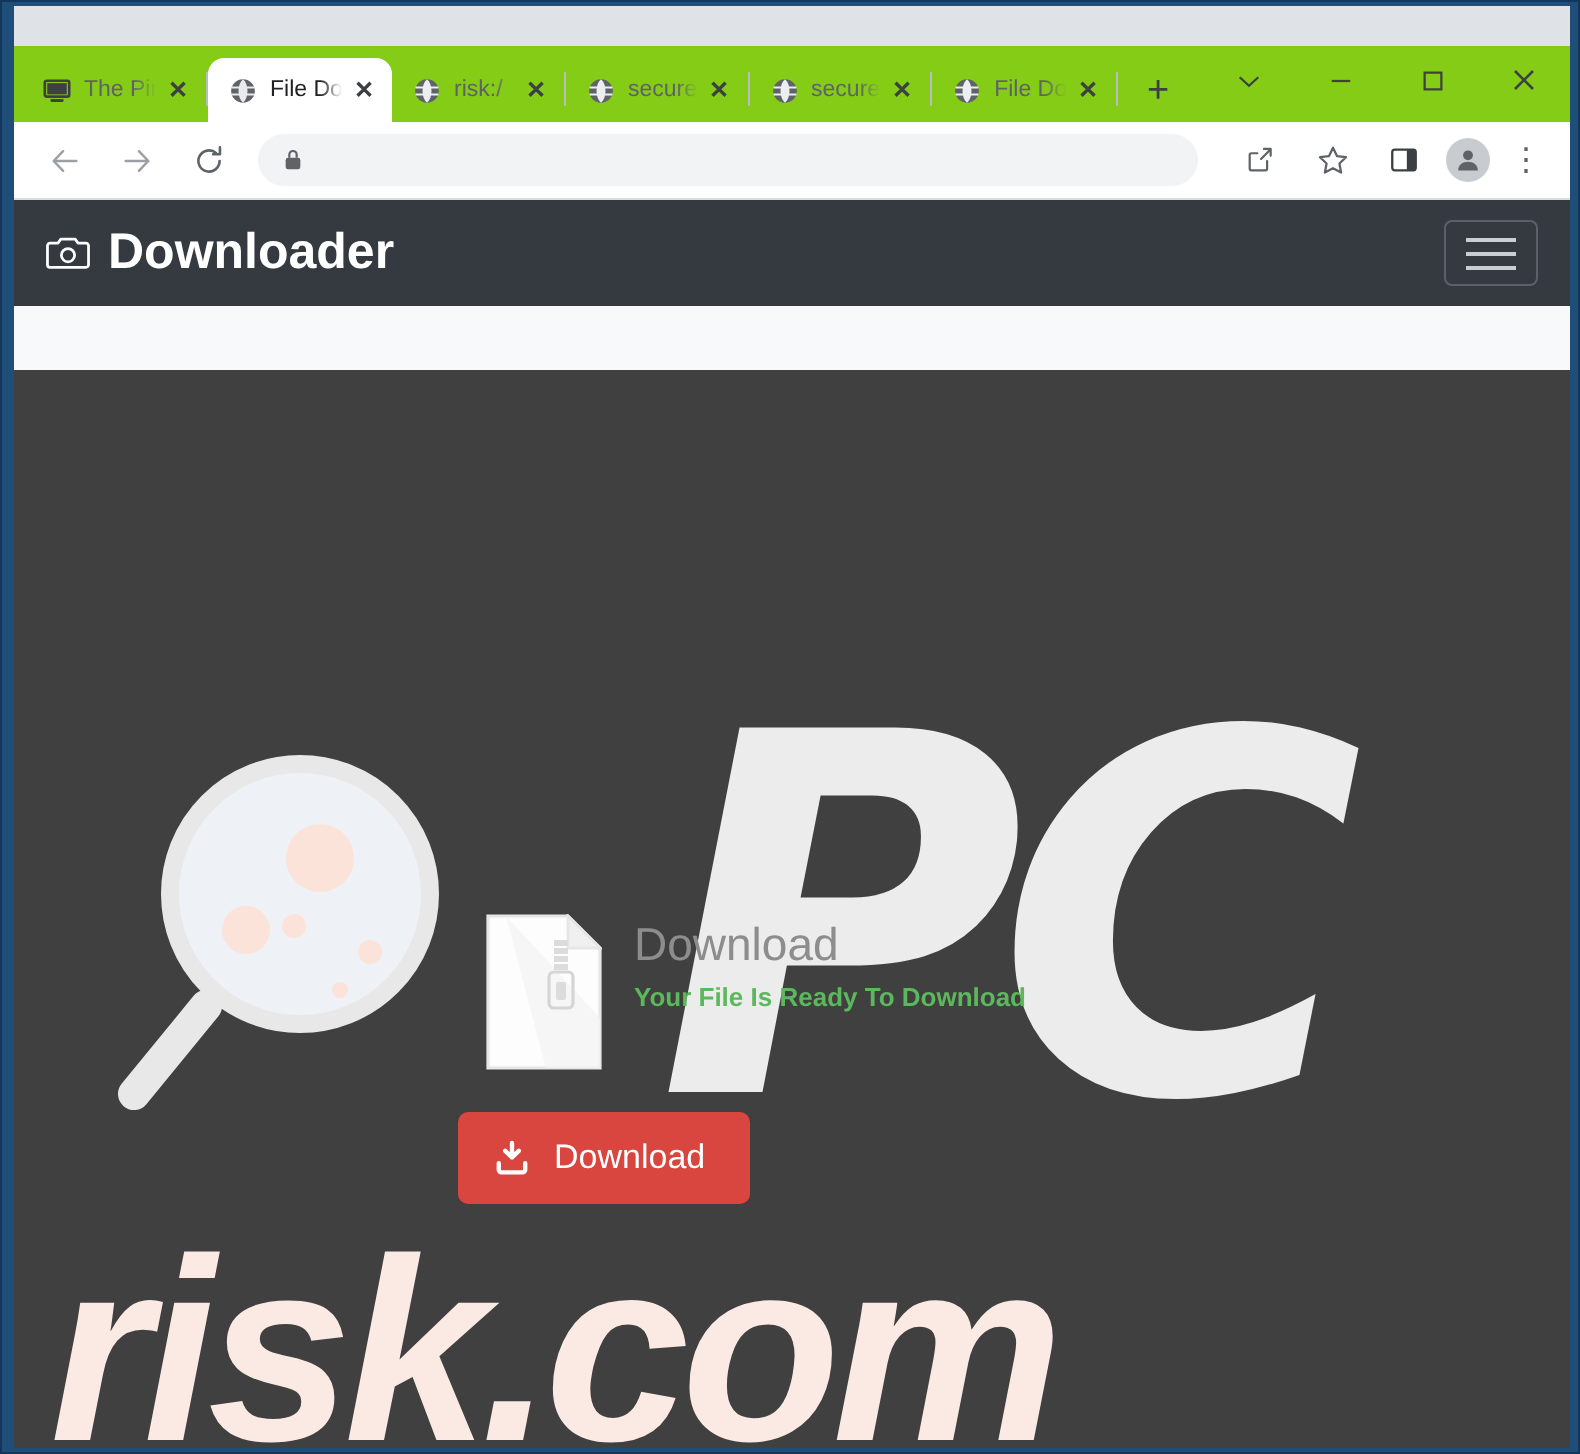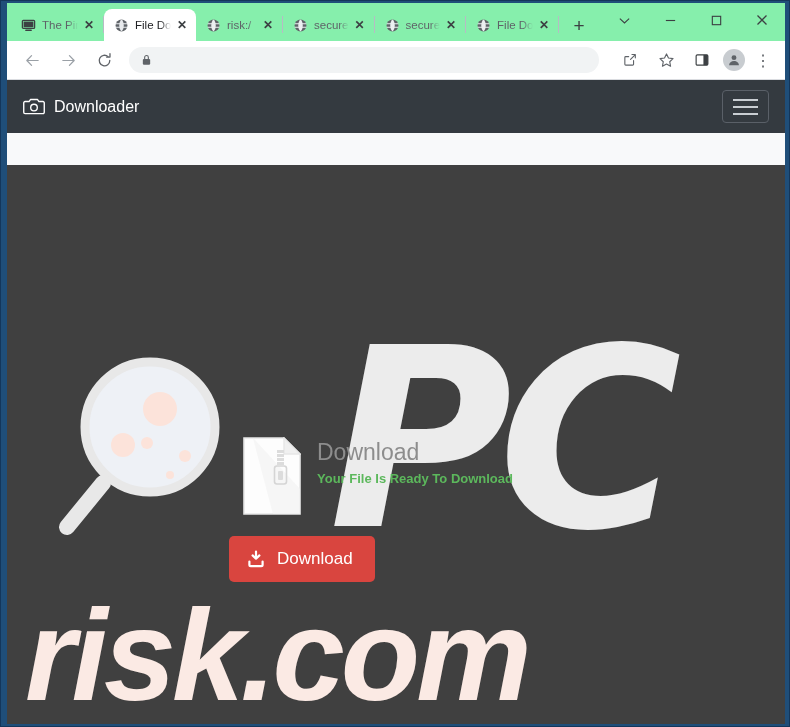--- a/index.html
+++ b/index.html
@@ -30,21 +30,22 @@
     width: 778px;
     height: 721px;
     background: #dfe3e8;
     overflow: hidden;
   }
 
   
   .tabstrip {
     position: relative;
     height: 38px;
-    background: #86efac;
+    background: #84cc16;
+    margin-top: 20px;
   }
   .tabs {
     position: absolute;
     left: 4px; top: 4px;
     height: 34px;
     display: flex;
     align-items: flex-end;
   }
   .tab {
     position: relative;
@@ -191,22 +192,22 @@
     display: flex;
     align-items: center;
     padding: 0 16px;
     box-sizing: border-box;
     z-index: 5;
   }
   .brand {
     display: flex;
     align-items: center;
     color: #ffffff;
-    font-size: 16px;
-    font-weight: 400;
+    font-size: 25px;
+    font-weight: 700;
   }
   .brand-icon { margin-right: 9px; display:inline-flex; align-items:center; }
   .hamburger {
     margin-left: auto;
     width: 47px; height: 33px;
     border: 1px solid #5a6068;
     border-radius: 4px;
     display: flex;
     flex-direction: column;
     align-items: center;

